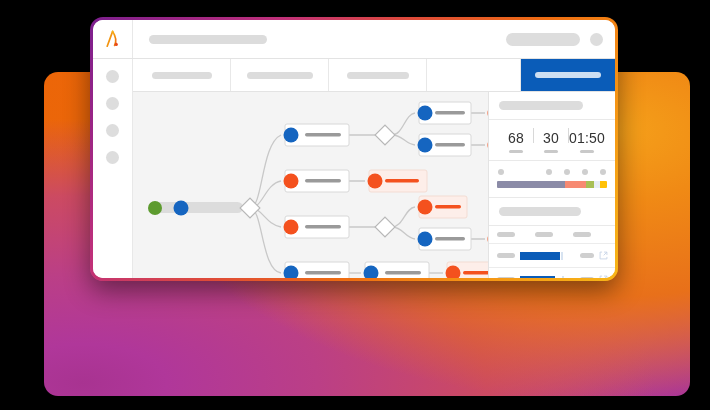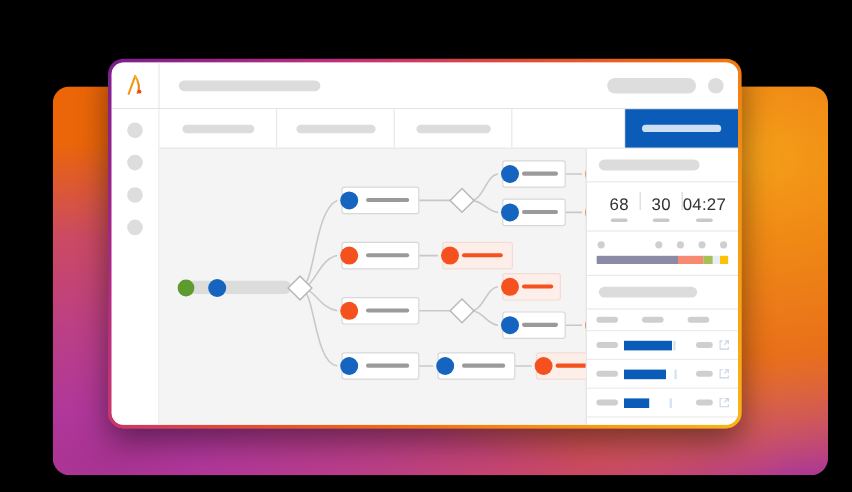--- a/index.html
+++ b/index.html
@@ -26,28 +26,27 @@
       radial-gradient(130% 120% at 6% 96%, #a83391 0%, #b0379a 10%, #bb3f86 28%, #cc4a62 48%, rgba(204,74,98,0) 68%),
       linear-gradient(160deg, #ec6608 0%, #e8650c 42%, #d0557f 78%, #a8349a 100%);
   }
 
   
   #app-window {
     position: absolute;
     left: 90px;
     top: 17px;
     width: 528px;
-    height: 308px;
+    height: 264px;
     border-radius: 13px;
     padding: 3px;
     background: linear-gradient(128deg,
         #7b1f8e 0%, #9b2585 12%, #c0307a 26%,
         #de4a39 44%, #ee6c12 62%, #f59415 80%, #f7b618 100%);
     box-shadow: 0 10px 26px rgba(0,0,0,0.45);
-    margin-top: 32px;
   }
   #window-inner {
     width: 100%; height: 100%;
     background: #ffffff;
     border-radius: 10px;
     overflow: hidden;
     display: flex;
     flex-direction: column;
   }
 
@@ -413,21 +412,21 @@
                   <div class="stat-value">68</div>
                   <div class="stat-underline"></div>
                 </div>
                 <div class="stat-divider"></div>
                 <div class="stat-cell">
                   <div class="stat-value">30</div>
                   <div class="stat-underline"></div>
                 </div>
                 <div class="stat-divider"></div>
                 <div class="stat-cell">
-                  <div class="stat-value">04:27</div>
+                  <div class="stat-value">01:50</div>
                   <div class="stat-underline"></div>
                 </div>
               </div>
             </div>
 
             <div class="panel-section" id="section-bar">
               <div id="legend-row">
                 <div class="legend-dot"></div>
                 <div id="legend-spacer"></div>
                 <div id="legend-group">

